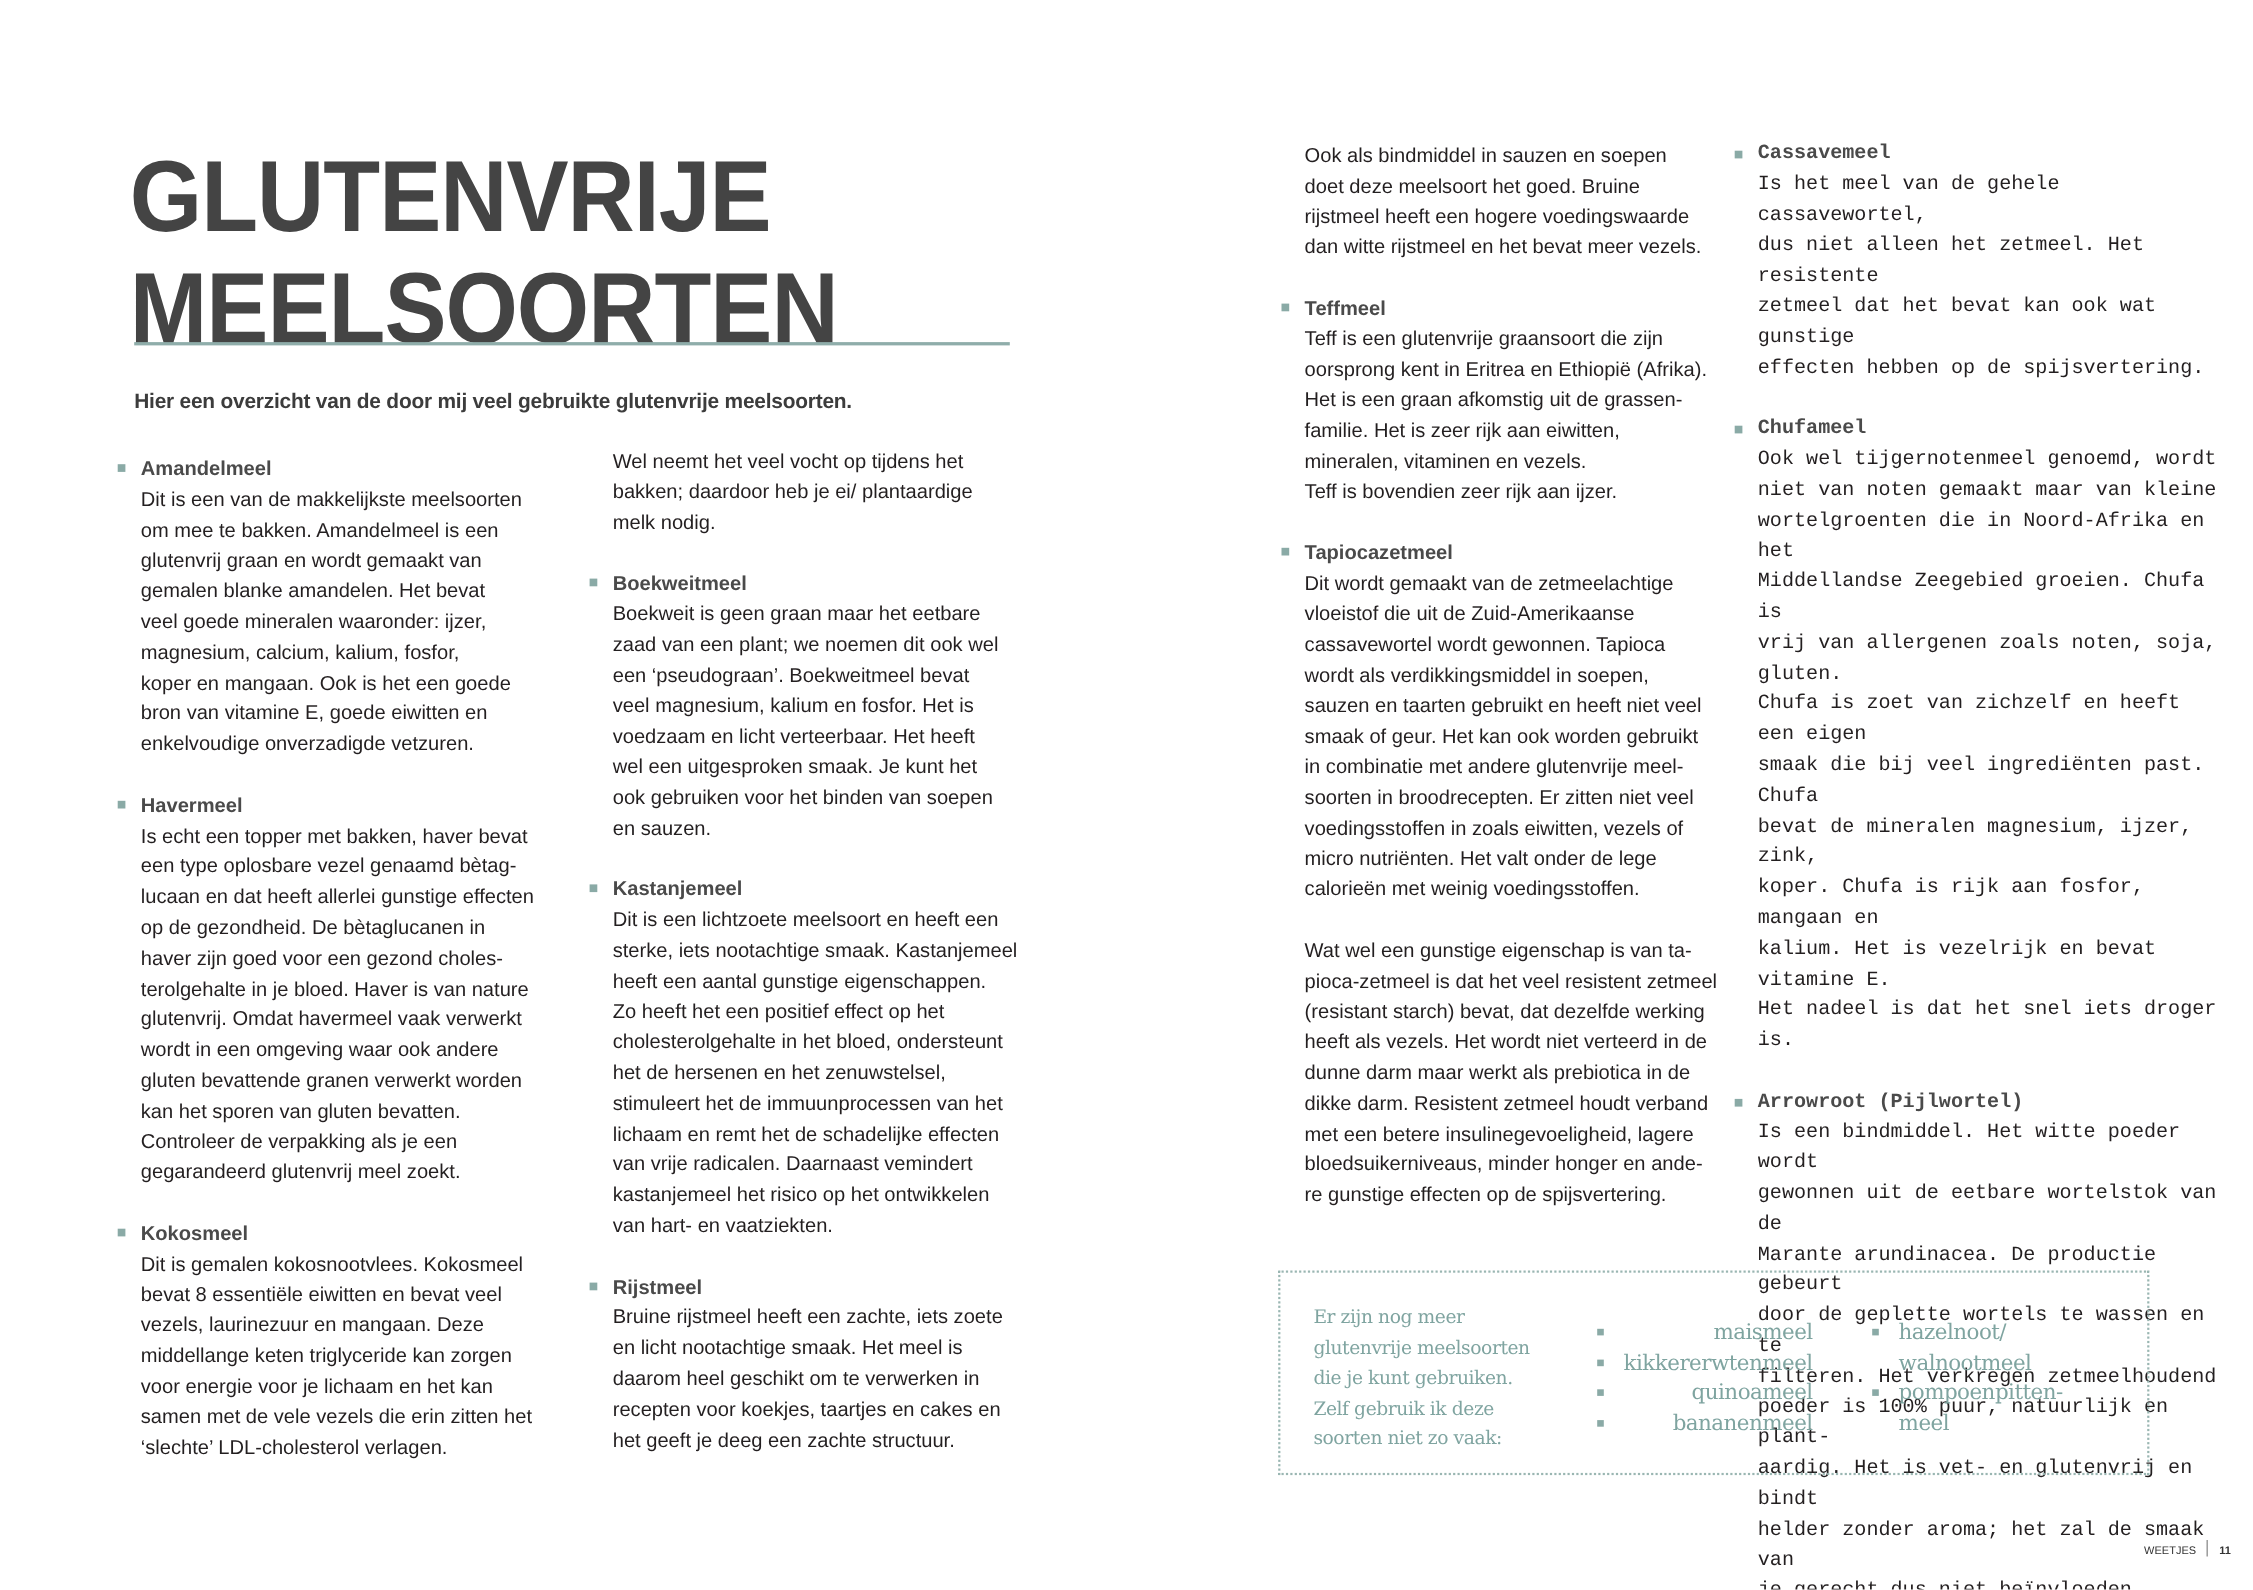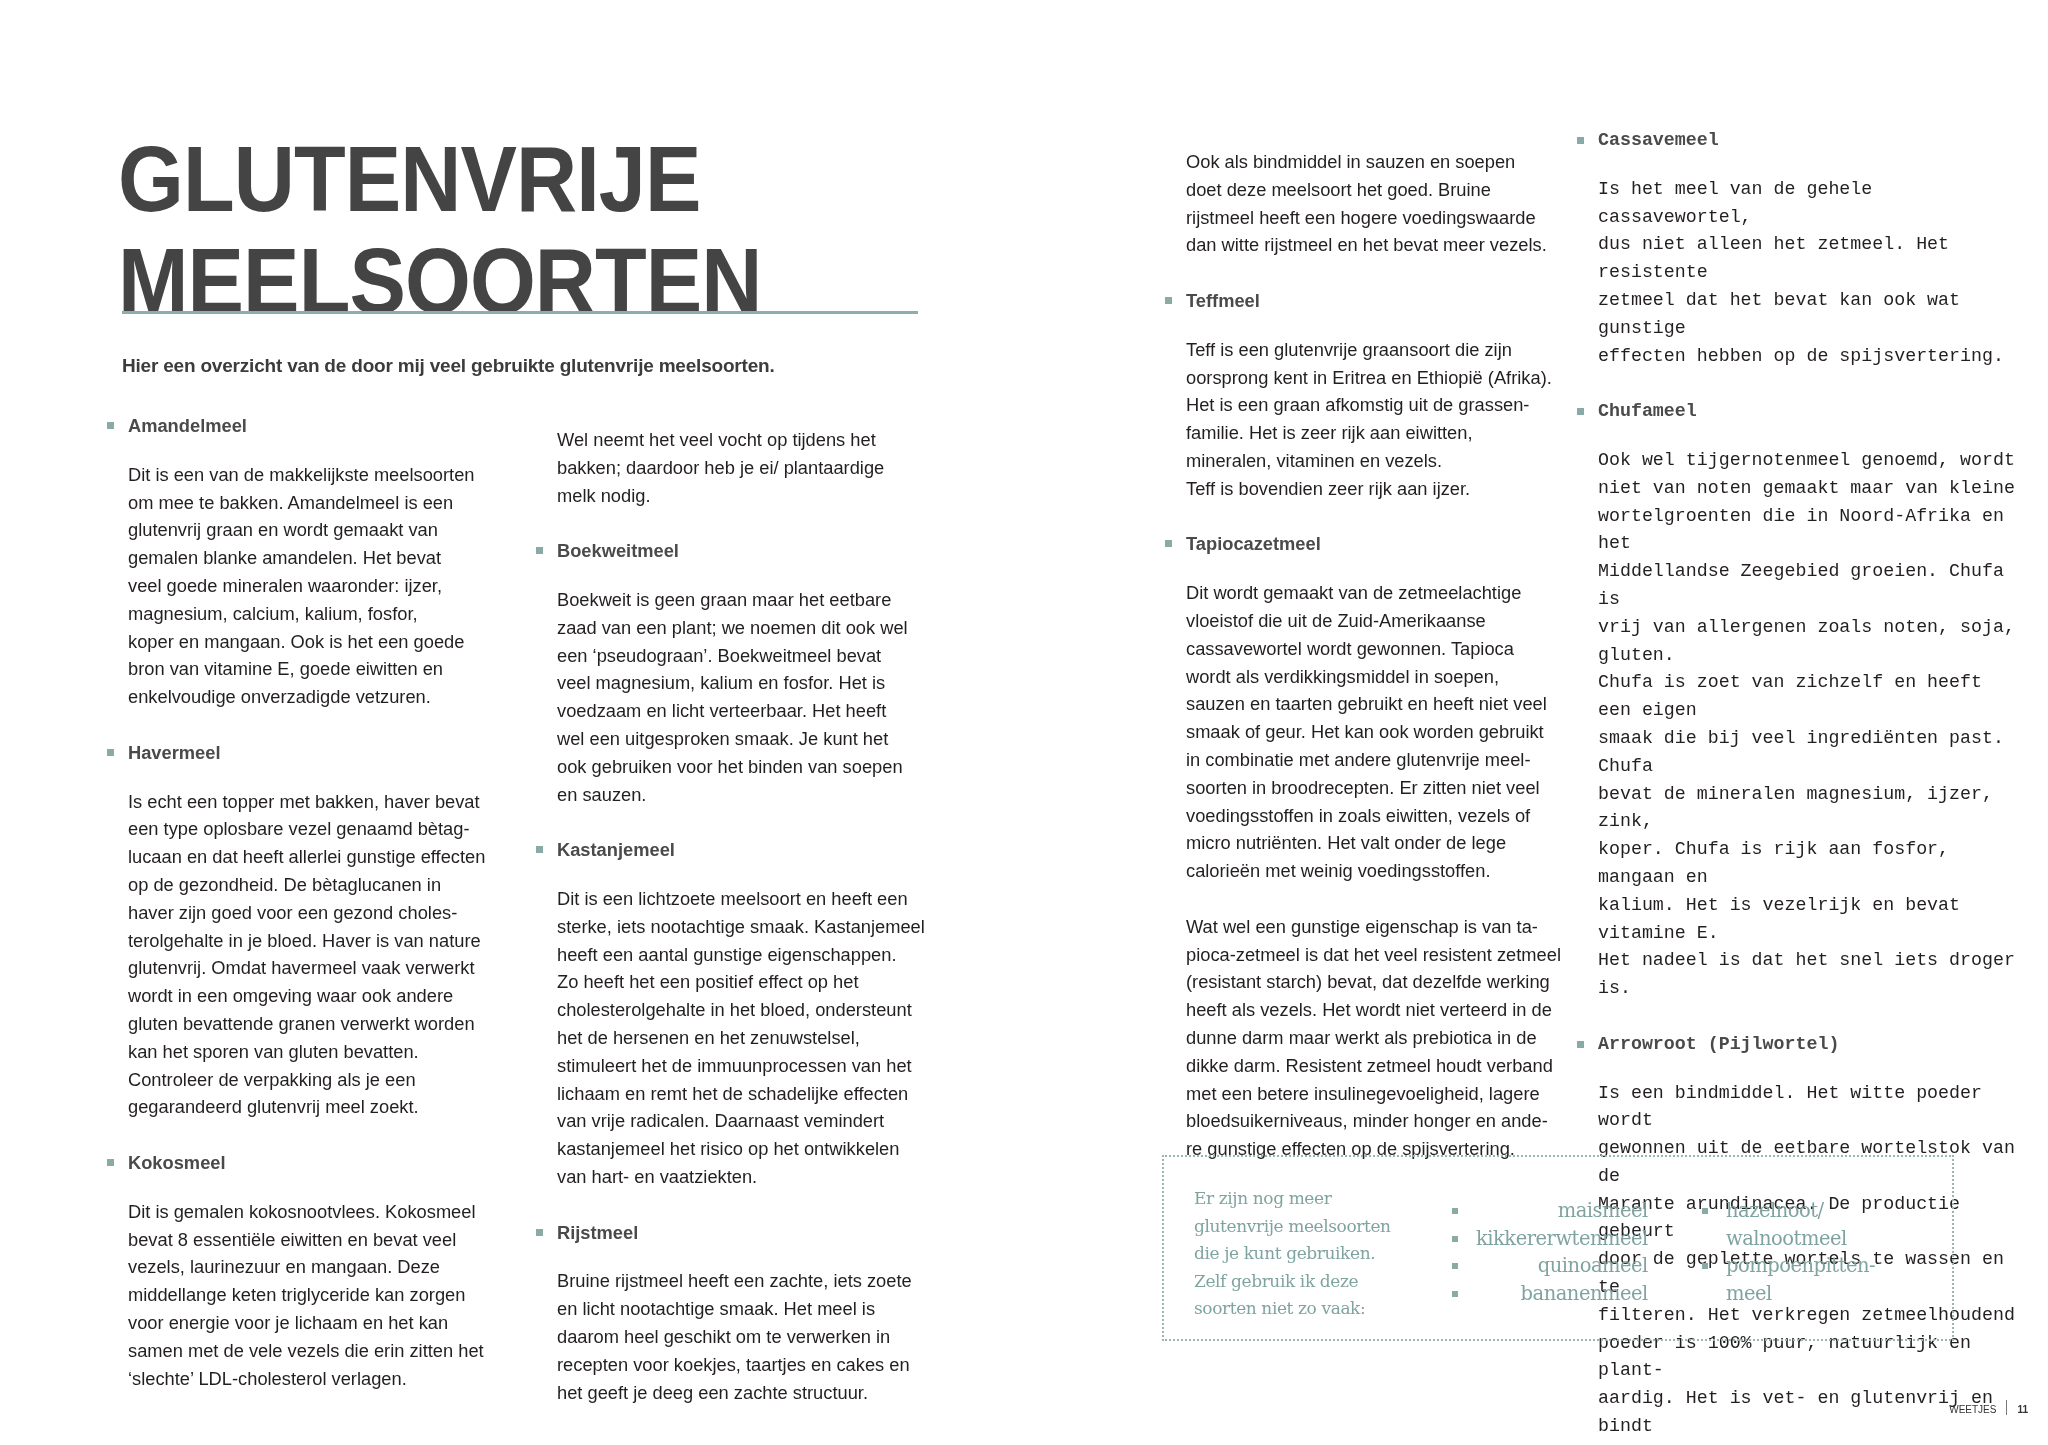--- a/index.html
+++ b/index.html
@@ -11,21 +11,21 @@
            transform:scaleX(0.92); transform-origin:left top; }
   .title span { display:block; }
   .rule { position:absolute; left:122px; top:311px; width:796px; height:3px; background:#8fadaa; }
   .intro { position:absolute; left:122px; top:355px; font-weight:bold; font-size:19px;
            color:#3c3c3c; letter-spacing:-0.2px; }
   .col { position:absolute; width:420px; font-size:18.3px; line-height:27.8px; color:#231f20; }
   .entry { position:relative; padding-left:0; }
   .entry + .entry, .para + .entry, .entry + .para, .cont + .entry { margin-top:27.8px; }
   .entry .bullet { position:absolute; left:-21px; top:10px; width:7px; height:7px; background:#8aaaa6; }
   .entry .head { font-weight:bold; color:#4a4a4a; display:block; }
-  .entry .body, .cont, .para { display:block; white-space:pre-line;margin-top:21px; }
+  .entry .body, .cont, .para { display:block; white-space:pre-line; }
   .para { margin-top:27.8px; }
   #col1 { left:128px; top:412px; }
   #col2 { left:557px; top:405px; }
   #col3 { left:1186px; top:127px; }
   #col4 { left:1598px; top:127px;font-family:Liberation Mono, monospace; }
   .box { position:absolute; left:1162px; top:1155px; width:792px; height:186px;
          border:2px dotted #9ab6b2; box-sizing:border-box; }
   .box-text { position:absolute; left:30px; top:28px; width:230px;
               font-family:"DejaVu Serif", "Liberation Serif", serif; font-size:17px;
               line-height:27.5px; color:#7fa4a0; white-space:pre-line; letter-spacing:-0.4px; }

